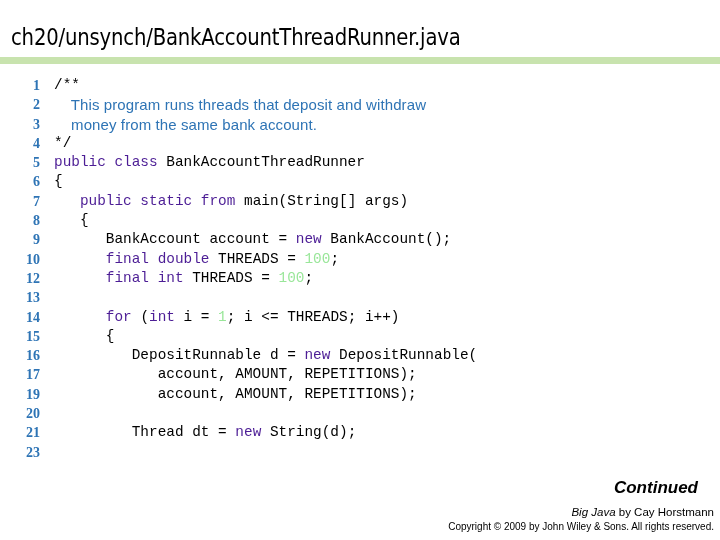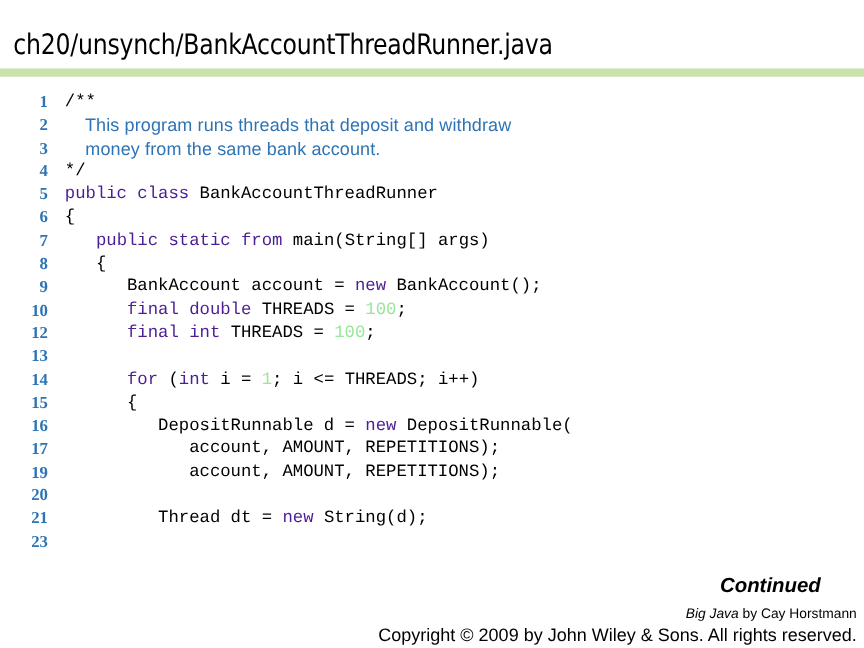--- a/index.html
+++ b/index.html
@@ -81,21 +81,21 @@
     font-size: 15px;
     color: #2e74b5;
     letter-spacing: 0.1px;
   }
   .kw  { color: #4c1d95; text-align: center; }
   .num { color: #99e699; }
 
   
   #continued-label {
     position: absolute;
-    right: 36px;
+    right: 22px;
     top: 478px;
     font-family: "Liberation Sans", sans-serif;
     font-weight: bold;
     font-style: italic;
     font-size: 17px;
     color: #000000;
     white-space: nowrap;
   }
   #footer-credit {
     position: absolute;
@@ -106,21 +106,21 @@
     color: #000000;
     white-space: nowrap;
     text-align: right;
   }
   #footer-credit .book { font-style: italic; }
   #footer-copyright {
     position: absolute;
     right: 6px;
     top: 521px;
     font-family: "Liberation Sans", sans-serif;
-    font-size: 15px;
+    font-size: 10px;
     color: #000000;
     white-space: nowrap;
     text-align: right;
   }
 </style>
 </head>
 <body>
 
 <div id="slide-header">
   <div id="slide-title">ch20/unsynch/BankAccountThreadRunner.java</div>

